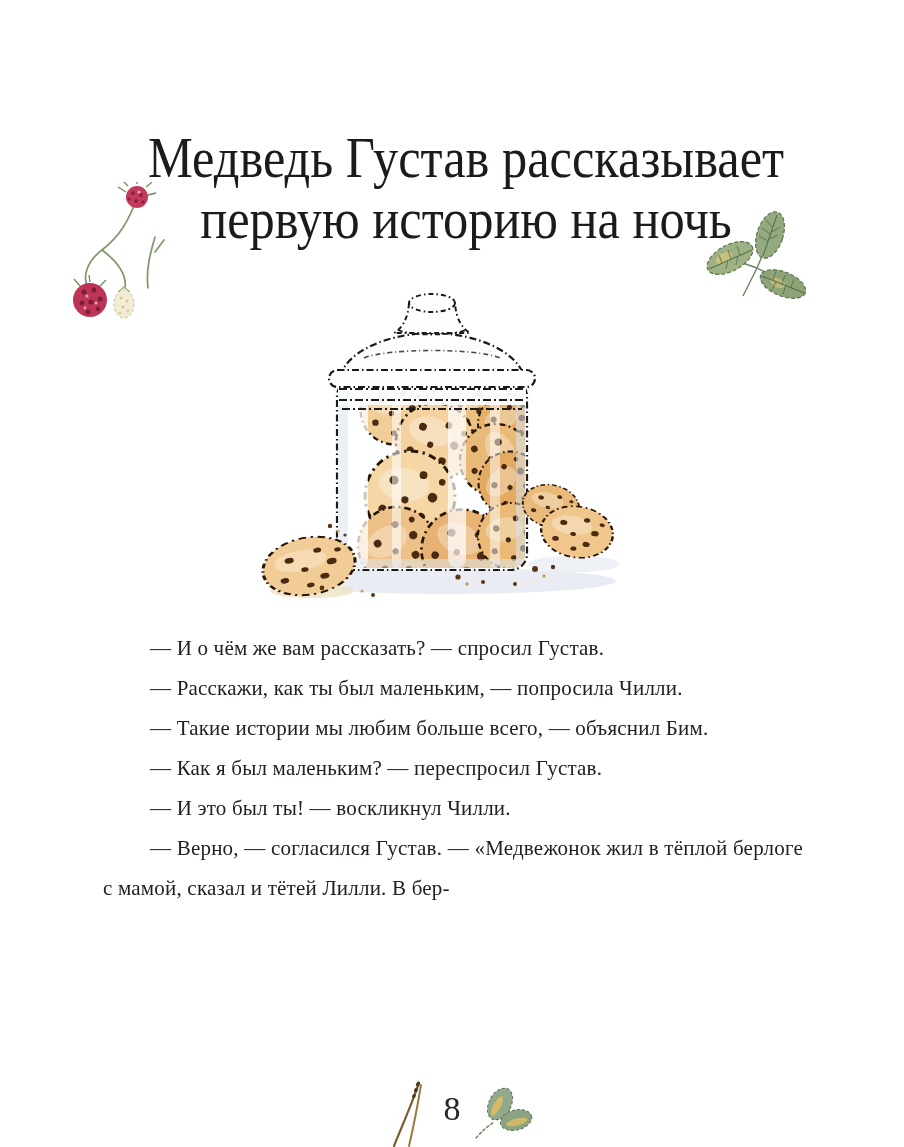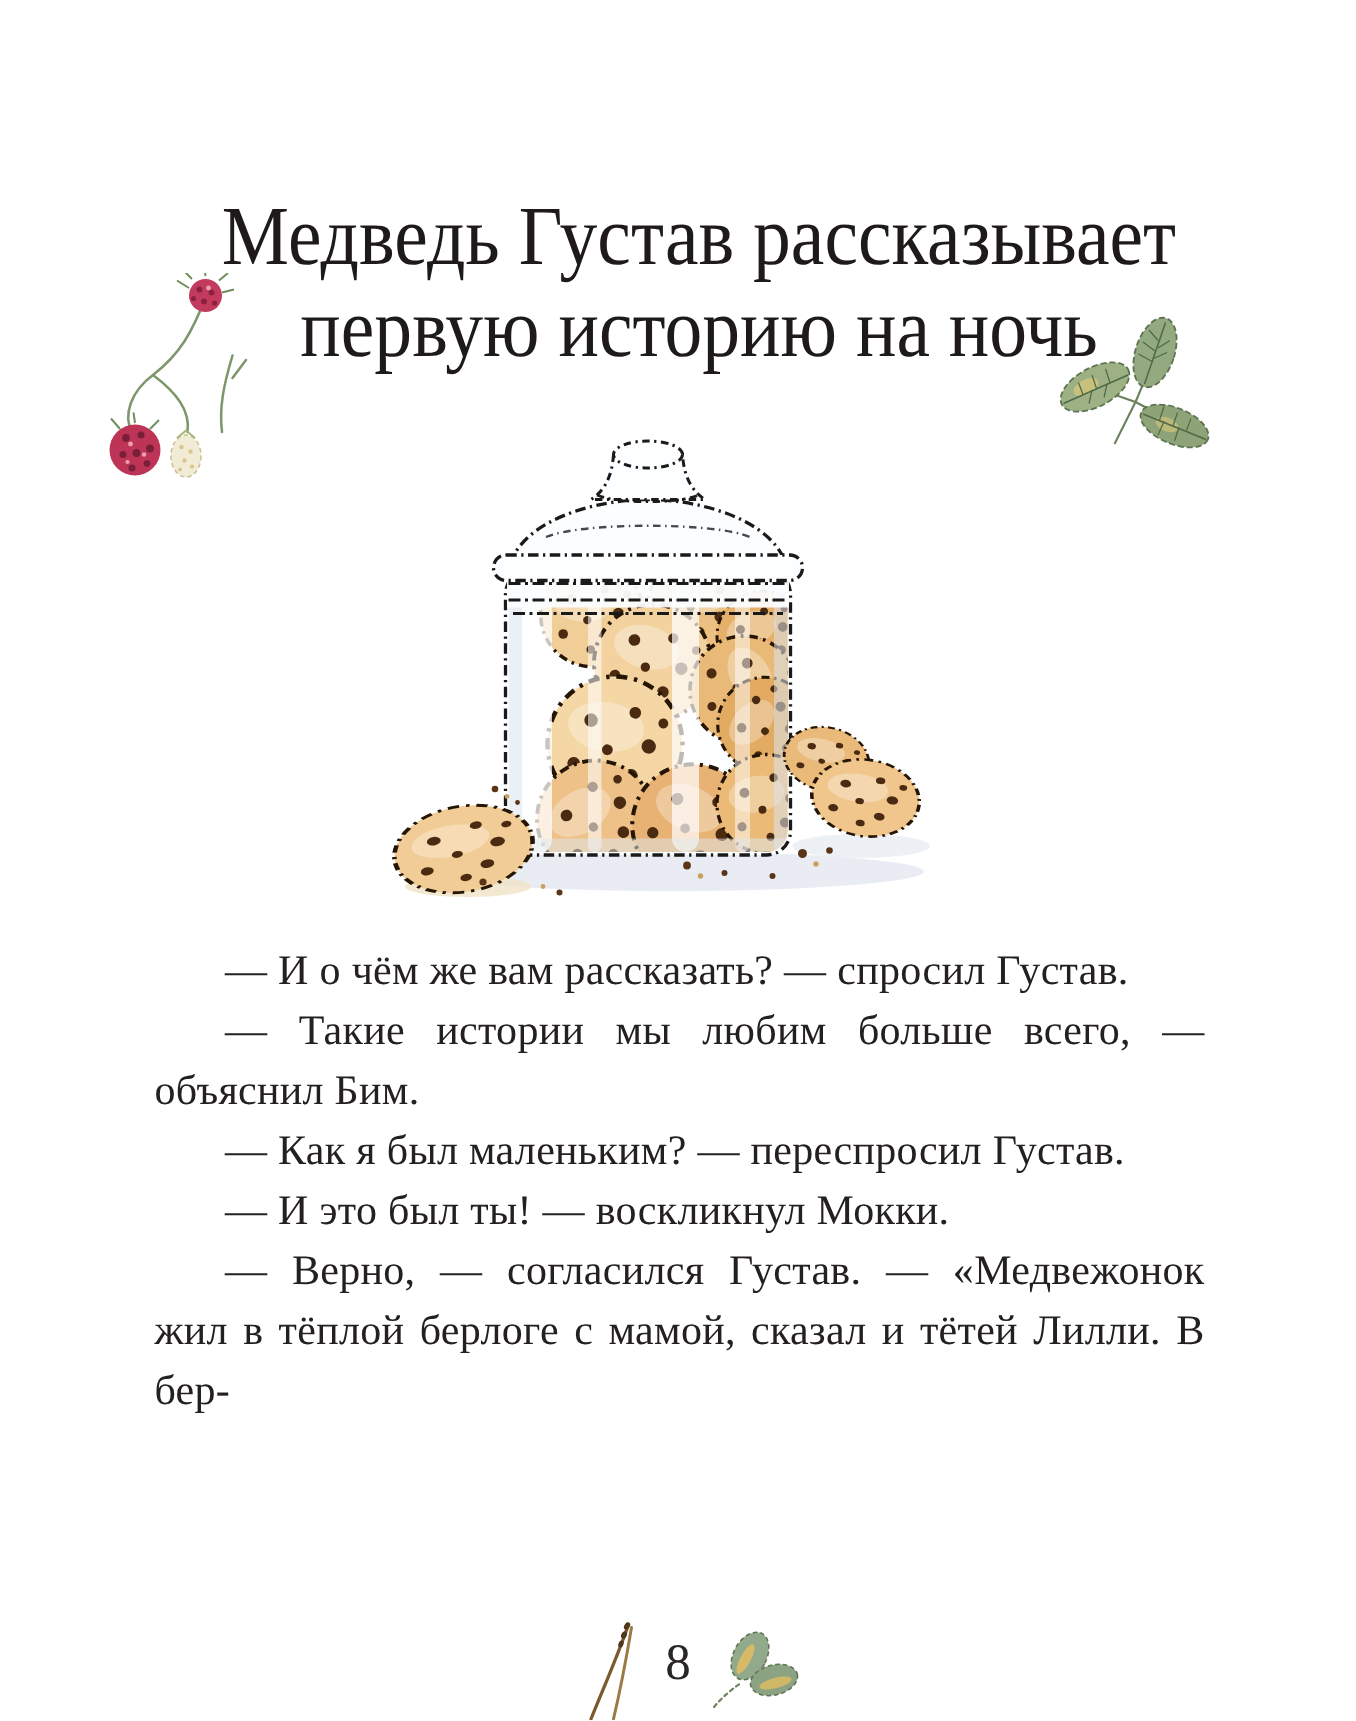--- a/index.html
+++ b/index.html
@@ -13,21 +13,21 @@
   }
   .title-line { display:block; font-size:56px; line-height:61px; transform:scaleX(.9); white-space:nowrap; }
   .deco { position:absolute; }
   .deco-raspberry { left:58px; top:182px; }
   .deco-leaves   { left:700px; top:208px; }
   .deco-jar      { left:252px; top:276px; }
   .deco-grass    { left:390px; top:1080px; }
   .deco-seedleaf { left:470px; top:1084px; }
   .story { position:absolute; left:103px; top:628px; width:700px; }
   .story p {
-    margin:0; font-size:28px; line-height:40px; text-align:justify;
+    margin:0; font-size:21px; line-height:40px; text-align:justify;
     text-indent:47px; color:#24201f; letter-spacing:0.2px;
   }
   .footer-number {
     position:absolute; top:1090px; left:0; width:100%;
     text-align:center; font-size:34px; color:#2a2627;
   }
 </style>
 </head>
 <body>
 
@@ -229,23 +229,24 @@
     <g fill="#caa05f">
       <circle cx="86" cy="255" r="1.6"></circle>
         <circle cx="215" cy="308" r="1.8"></circle>
         <circle cx="292" cy="300" r="1.8"></circle>
         <circle cx="110" cy="315" r="1.6"></circle>
     </g>
   </svg>
 
   <main class="story">
     <p>— И о чём же вам рассказать? — спросил Густав.</p>
+    <p>— Расскажи, как ты был маленьким, — попросила Чилли.</p>
     <p>— Такие истории мы любим больше всего, — объяснил Бим.</p>
     <p>— Как я был маленьким? — переспросил Густав.</p>
-    <p>— И это был ты! — воскликнул Мокки.</p>
+    <p>— И это был ты! — воскликнул Чилли.</p>
     <p>— Верно, — согласился Густав. — «Медвежонок жил в тёплой берлоге с мамой, сказал и тётей Лилли. В бер-</p>
   </main>
 
   <svg class="deco deco-grass" width="42" height="67" viewBox="0 0 42 67">
     <path d="M29,3 C21,26 12,46 4,66" fill="none" stroke="#7a5a2e" stroke-width="2.2" stroke-linecap="round"></path>
     <path d="M31,5 C27,29 23,49 19,66" fill="none" stroke="#9a7b46" stroke-width="2" stroke-linecap="round"></path>
     <g fill="#4e371c">
       <ellipse cx="28" cy="4" rx="2.6" ry="1.8" transform="rotate(-60 28 4)"></ellipse>
       <ellipse cx="26" cy="10" rx="2.6" ry="1.8" transform="rotate(-65 26 10)"></ellipse>
       <ellipse cx="24" cy="16" rx="2.4" ry="1.7" transform="rotate(-70 24 16)"></ellipse>

